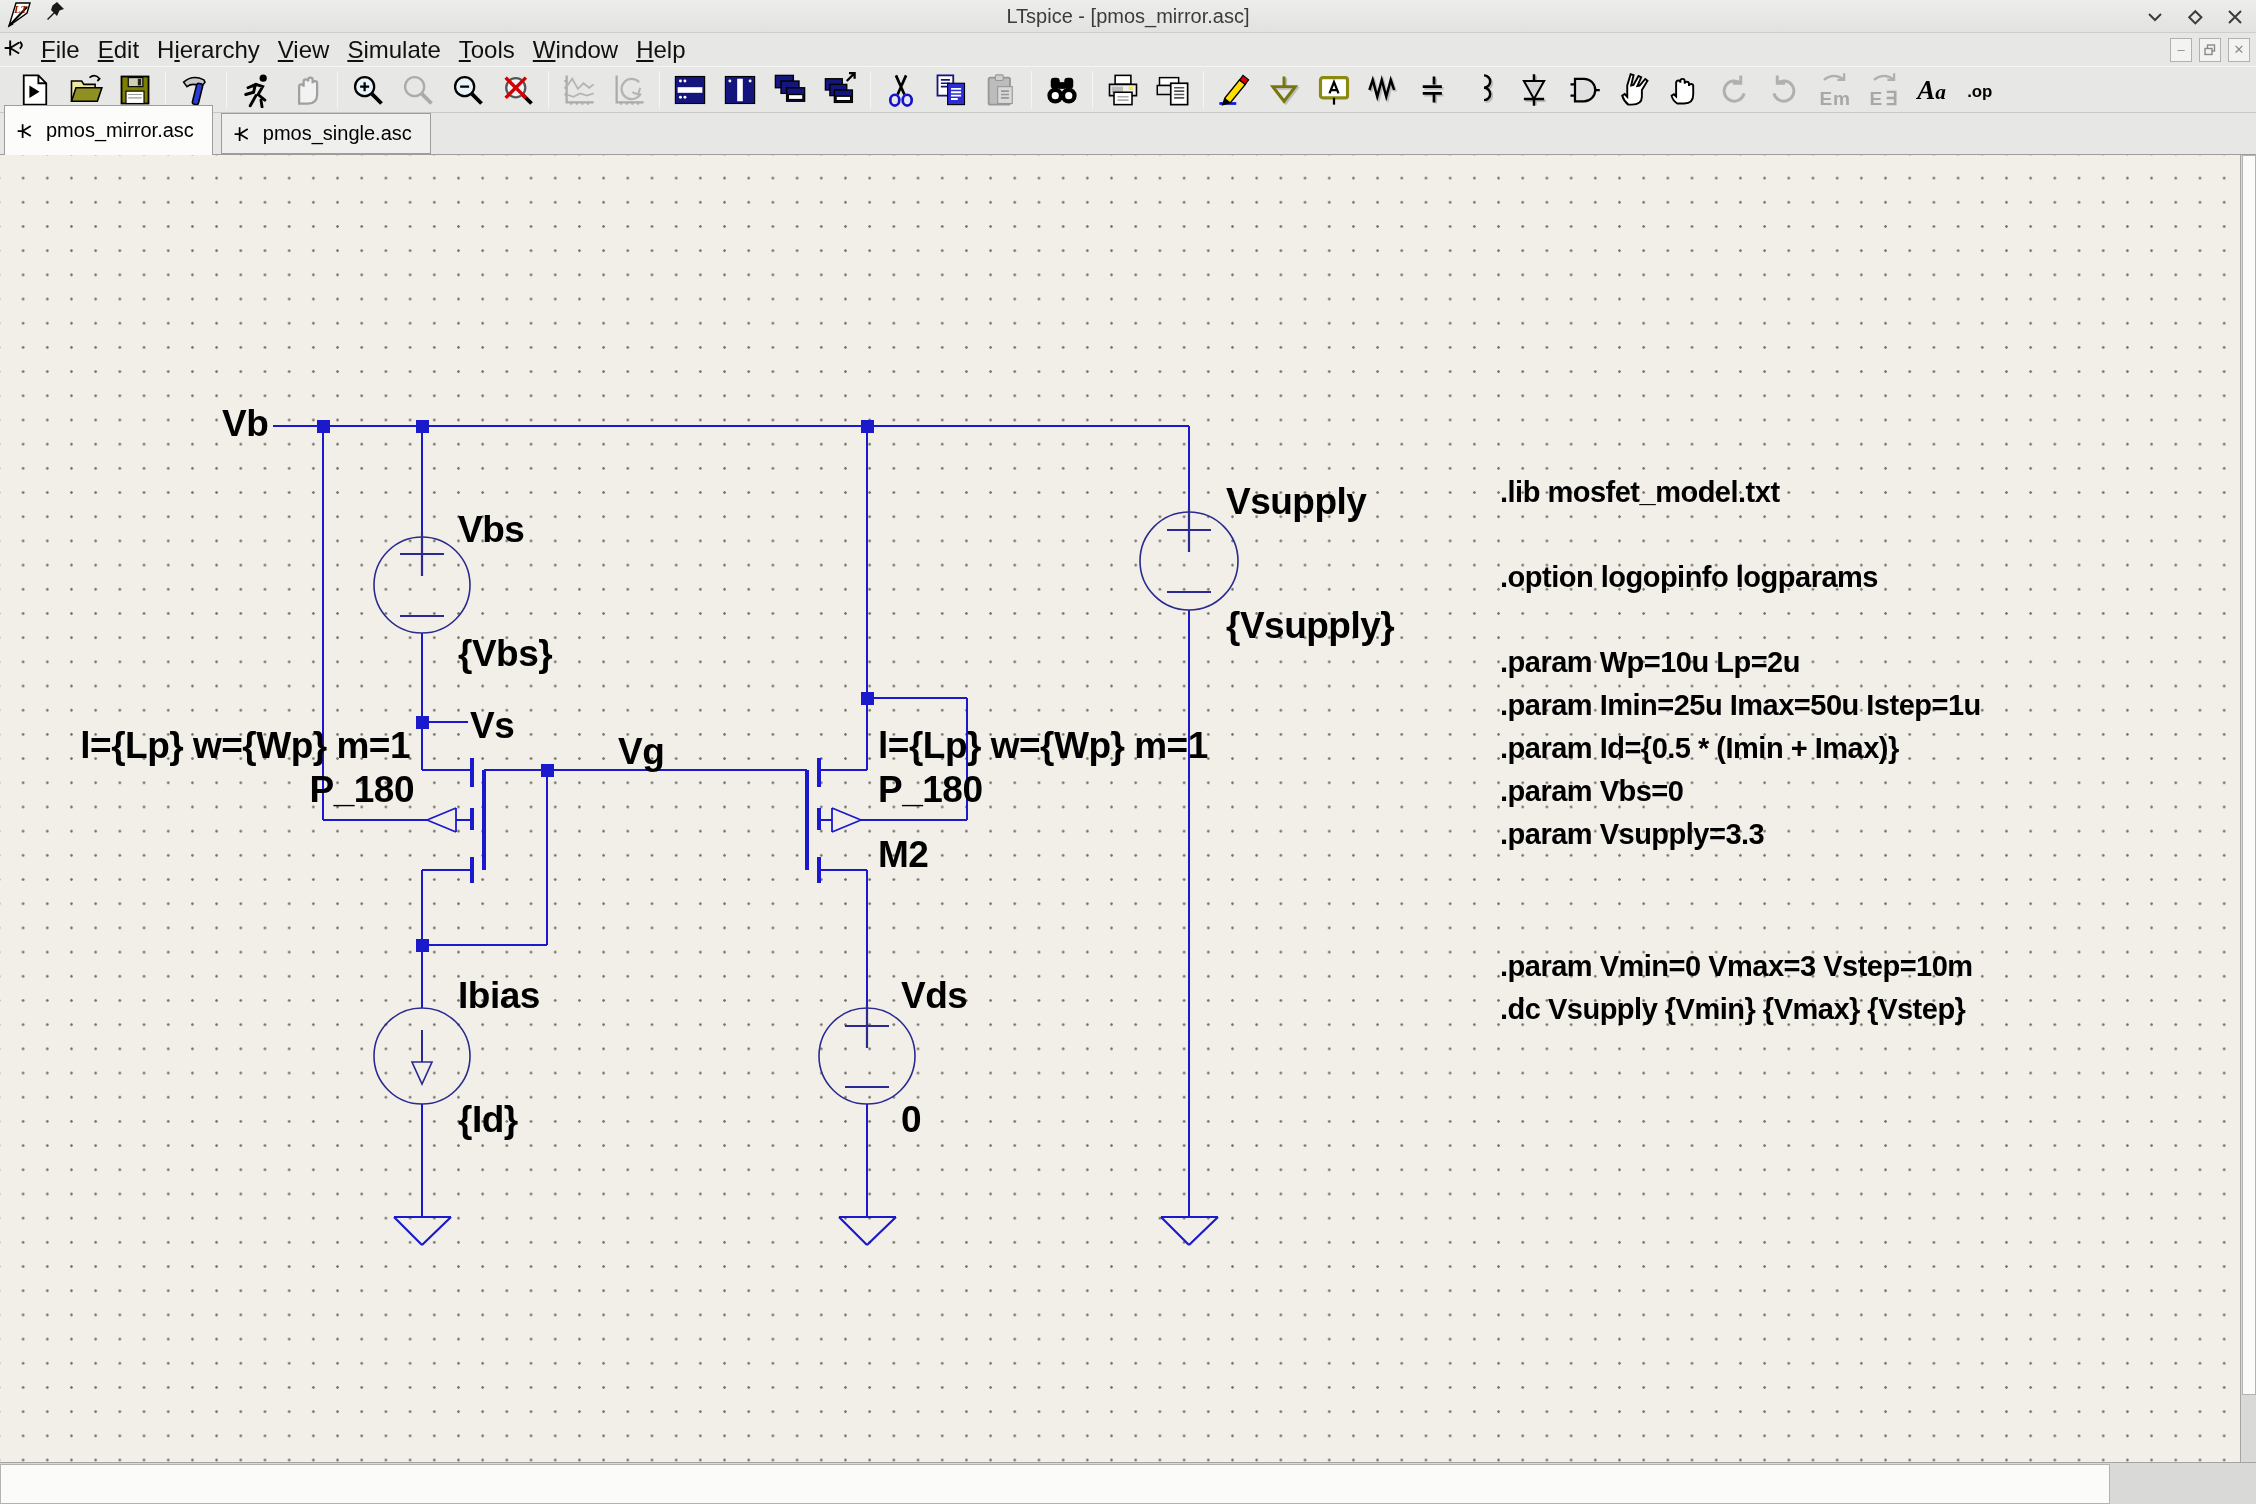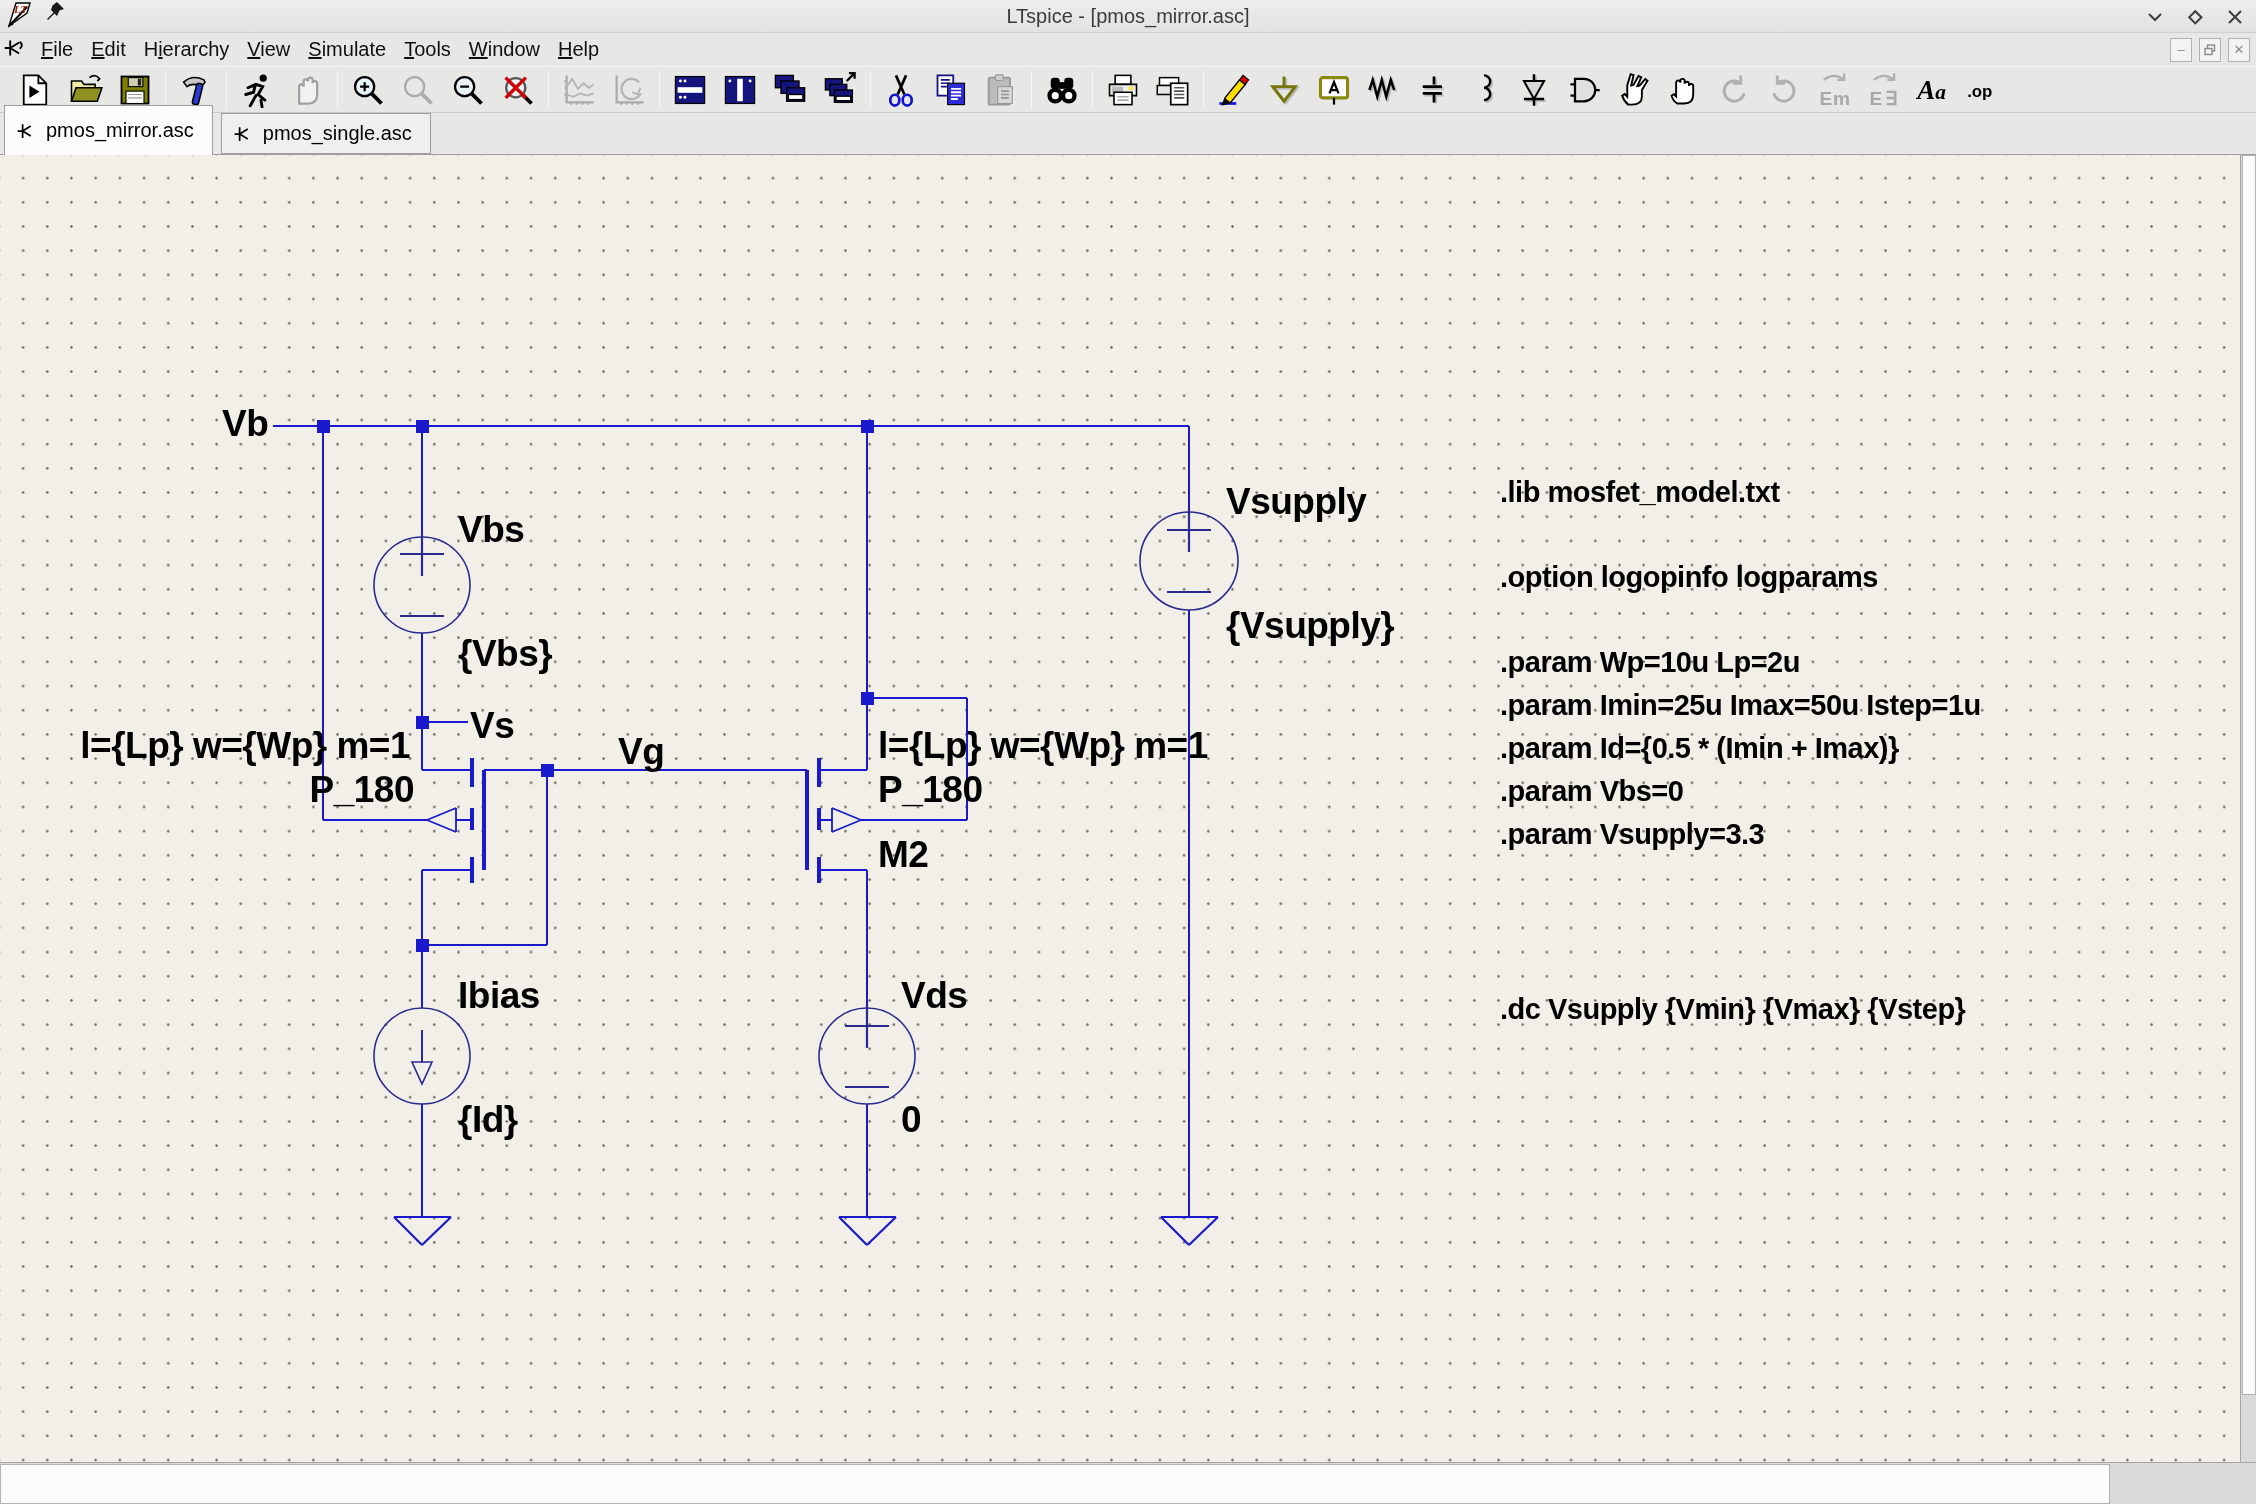--- a/index.html
+++ b/index.html
@@ -11,21 +11,21 @@
     background:linear-gradient(#ededec,#e2e2e0); border-bottom:1px solid #cfcfcd; }
   .titlebar .title { position:absolute; left:0; right:0; text-align:center;
     font-size:20px; color:#3b3b3b; pointer-events:none; }
   .tb-left { display:flex; align-items:flex-start; gap:10px; padding-left:6px; z-index:2; }
   .win-controls { position:absolute; right:8px; top:0; height:33px; display:flex; align-items:center; gap:14px; z-index:2; }
   .wc-btn { width:26px; height:26px; display:flex; align-items:center; justify-content:center; }
 
   
   .menubar { height:33px; display:flex; align-items:center; position:relative;
     background:#e7e7e5; padding-left:2px; }
-  .menu-item { font-size:20px; color:#101010; padding:3px 9px; cursor:default; }
+  .menu-item { font-size:24px; color:#101010; padding:3px 9px; cursor:default; }
   .ul { text-decoration:underline; }
   .mdi-controls { position:absolute; right:6px; display:flex; gap:7px; }
   .mdi-btn { width:22px; height:24px; border:1px solid #b1b1b0; background:#f3f3f2;
     color:#8b8b8b; font-size:13px; display:flex; align-items:center; justify-content:center; }
 
   
   .toolbar { height:47px; display:flex; align-items:center; padding-left:10px;
     background:#e7e7e5; border-top:1px solid #f5f5f4; border-bottom:1px solid #c8c8c6; }
   .tbtn { width:50px; height:42px; display:flex; align-items:center; justify-content:center; }
   .tbtn svg { width:36px; height:36px; }
@@ -533,20 +533,21 @@
   <div class="slabel lb-vsup-n">Vsupply</div>
   <div class="slabel lb-vsup-v">{Vsupply}</div>
 
   <div class="dir dir0">.lib mosfet_model.txt</div>
   <div class="dir dir1">.option logopinfo logparams</div>
   <div class="dir dir2">.param Wp=10u Lp=2u</div>
   <div class="dir dir3">.param Imin=25u Imax=50u Istep=1u</div>
   <div class="dir dir4">.param Id={0.5 * (Imin + Imax)}</div>
   <div class="dir dir5">.param Vbs=0</div>
   <div class="dir dir6">.param Vsupply=3.3</div>
+  <div class="dir dir8">.param Vmin=0 Vmax=3 Vstep=10m</div>
   <div class="dir dir9">.dc Vsupply {Vmin} {Vmax} {Vstep}</div>
 </div>
 
 <div class="vscroll">
     <div class="vthumb"></div>
   </div>
 <div class="hscroll">
     <div class="hthumb"></div>
   </div>
 

